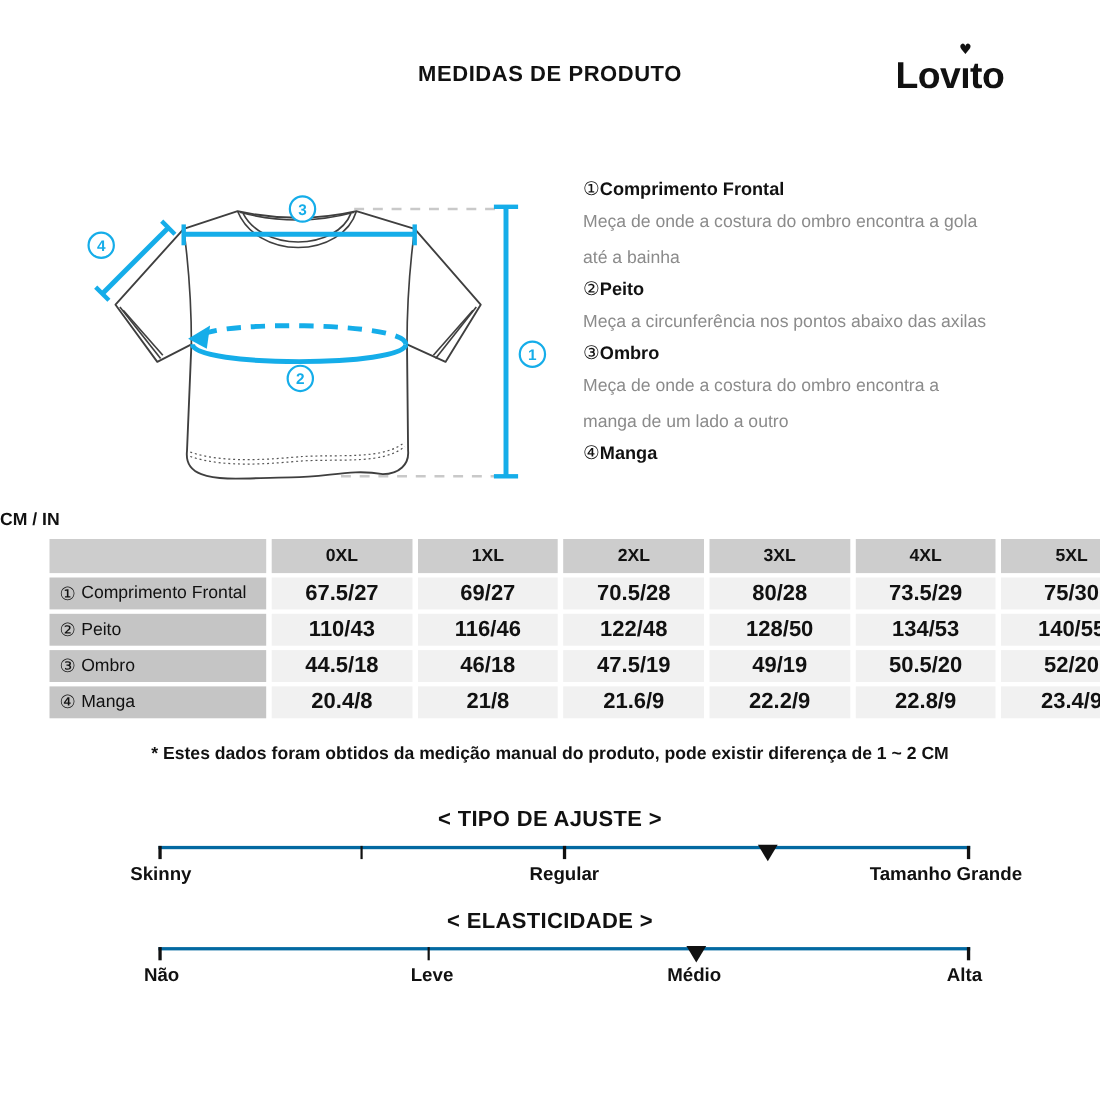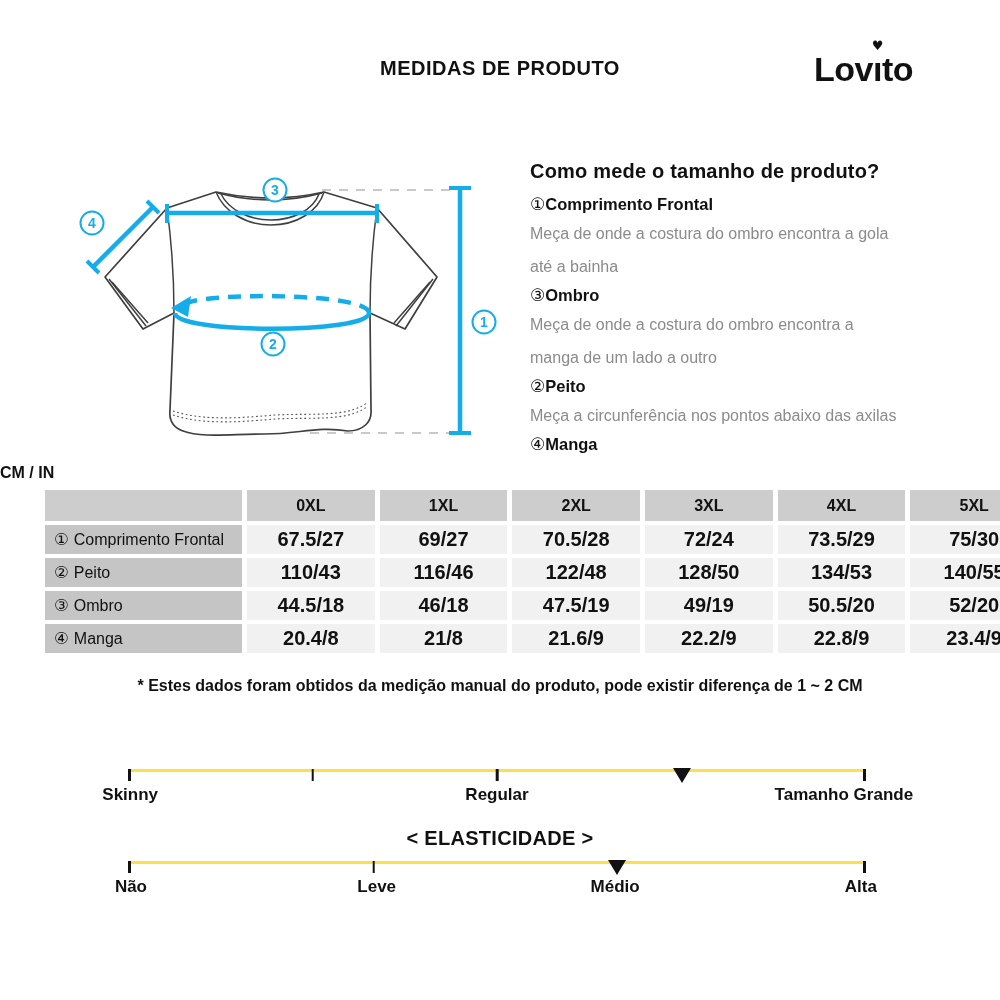--- a/index.html
+++ b/index.html
@@ -50,21 +50,21 @@
   .cell.rlabel .tnum{font-family:"DejaVu Sans",sans-serif;font-size:16.5px;margin-right:5px;}
   .cell.val{background:var(--table-cell-bg);font-size:20px;font-weight:700;}
 
   
   .footnote{position:absolute;left:0;right:0;top:677px;text-align:center;
     font-size:16px;font-weight:700;}
 
   
   .scale-heading{position:absolute;left:0;right:0;text-align:center;
     font-size:20px;font-weight:800;letter-spacing:.3px;}
-  .scale-line{position:absolute;left:128px;width:738px;height:3px;background:#fde047;}
+  .scale-line{position:absolute;left:144px;width:738px;height:3px;background:#0369a1;}
   .tick{position:absolute;top:0;width:2.6px;height:12px;background:#111;}
   .tick.mid{transform:translateX(-50%);}
   .tick.endr{left:auto;right:0;}
   .marker{position:absolute;top:-1px;width:0;height:0;transform:translateX(-50%);
     border-left:9px solid transparent;border-right:9px solid transparent;
     border-top:15px solid #111;}
   .scale-label{position:absolute;top:16px;transform:translateX(-50%);
     font-size:17px;font-weight:700;white-space:nowrap;}
 </style>
 </head>
@@ -125,34 +125,33 @@
         <text x="213" y="199" fill="var(--accent)">2</text>
         <circle cx="215" cy="40" r="11.5" fill="#fff" stroke="var(--accent)" stroke-width="2"></circle>
         <text x="215" y="45" fill="var(--accent)">3</text>
         <circle cx="32" cy="73" r="11.5" fill="#fff" stroke="var(--accent)" stroke-width="2"></circle>
         <text x="32" y="78" fill="var(--accent)">4</text>
       </g>
     </svg>
   </div>
 
   <div class="guide">
-    <div class="guide-heading">Como mede o tamanho de produto?</div>
     <div class="guide-item">
       <div class="guide-item-title"><span class="gnum">①</span><span>Comprimento Frontal</span></div>
       <div class="guide-item-desc">Meça de onde a costura do ombro encontra a gola
 até a bainha</div>
     </div>
     <div class="guide-item">
+      <div class="guide-item-title"><span class="gnum">②</span><span>Peito</span></div>
+      <div class="guide-item-desc">Meça a circunferência nos pontos abaixo das axilas</div>
+    </div>
+    <div class="guide-item">
       <div class="guide-item-title"><span class="gnum">③</span><span>Ombro</span></div>
       <div class="guide-item-desc">Meça de onde a costura do ombro encontra a
 manga de um lado a outro</div>
-    </div>
-    <div class="guide-item">
-      <div class="guide-item-title"><span class="gnum">②</span><span>Peito</span></div>
-      <div class="guide-item-desc">Meça a circunferência nos pontos abaixo das axilas</div>
     </div>
     <div class="guide-item">
       <div class="guide-item-title"><span class="gnum">④</span><span>Manga</span></div>
     </div>
   </div>
 
   <div class="unit-label">CM / IN</div>
 
   <div class="size-table">
     <div class="cell head"></div>
@@ -163,21 +162,21 @@
     <div class="cell head">4XL</div>
     <div class="cell head">5XL</div>
 
     <div class="cell rlabel">
         <span class="tnum">①</span>
         <span>Comprimento Frontal</span>
       </div>
     <div class="cell val">67.5/27</div>
     <div class="cell val">69/27</div>
     <div class="cell val">70.5/28</div>
-    <div class="cell val">72/24</div>
+    <div class="cell val">80/28</div>
     <div class="cell val">73.5/29</div>
     <div class="cell val">75/30</div>
 
     <div class="cell rlabel">
         <span class="tnum">②</span>
         <span>Peito</span>
       </div>
     <div class="cell val">110/43</div>
     <div class="cell val">116/46</div>
     <div class="cell val">122/48</div>
@@ -203,20 +202,21 @@
     <div class="cell val">20.4/8</div>
     <div class="cell val">21/8</div>
     <div class="cell val">21.6/9</div>
     <div class="cell val">22.2/9</div>
     <div class="cell val">22.8/9</div>
     <div class="cell val">23.4/9</div>
   </div>
 
   <div class="footnote">* Estes dados foram obtidos da medição manual do produto, pode existir diferença de 1 ~ 2 CM</div>
 
+  <div class="scale-heading" style="top:734px">&lt; TIPO DE AJUSTE &gt;</div>
   <div class="scale-line" style="top:769px">
     <span class="tick" style="left:0"></span>
     <span class="tick mid" style="left:25%"></span>
     <span class="tick mid" style="left:50%"></span>
     <span class="tick endr"></span>
     <span class="marker" style="left: 75%;"></span>
     <span class="scale-label" style="left: 0.3%;">Skinny</span>
     <span class="scale-label" style="left: 50%; text-align: center;">Regular</span>
     <span class="scale-label" style="left: 97%;">Tamanho Grande</span>
   </div>

